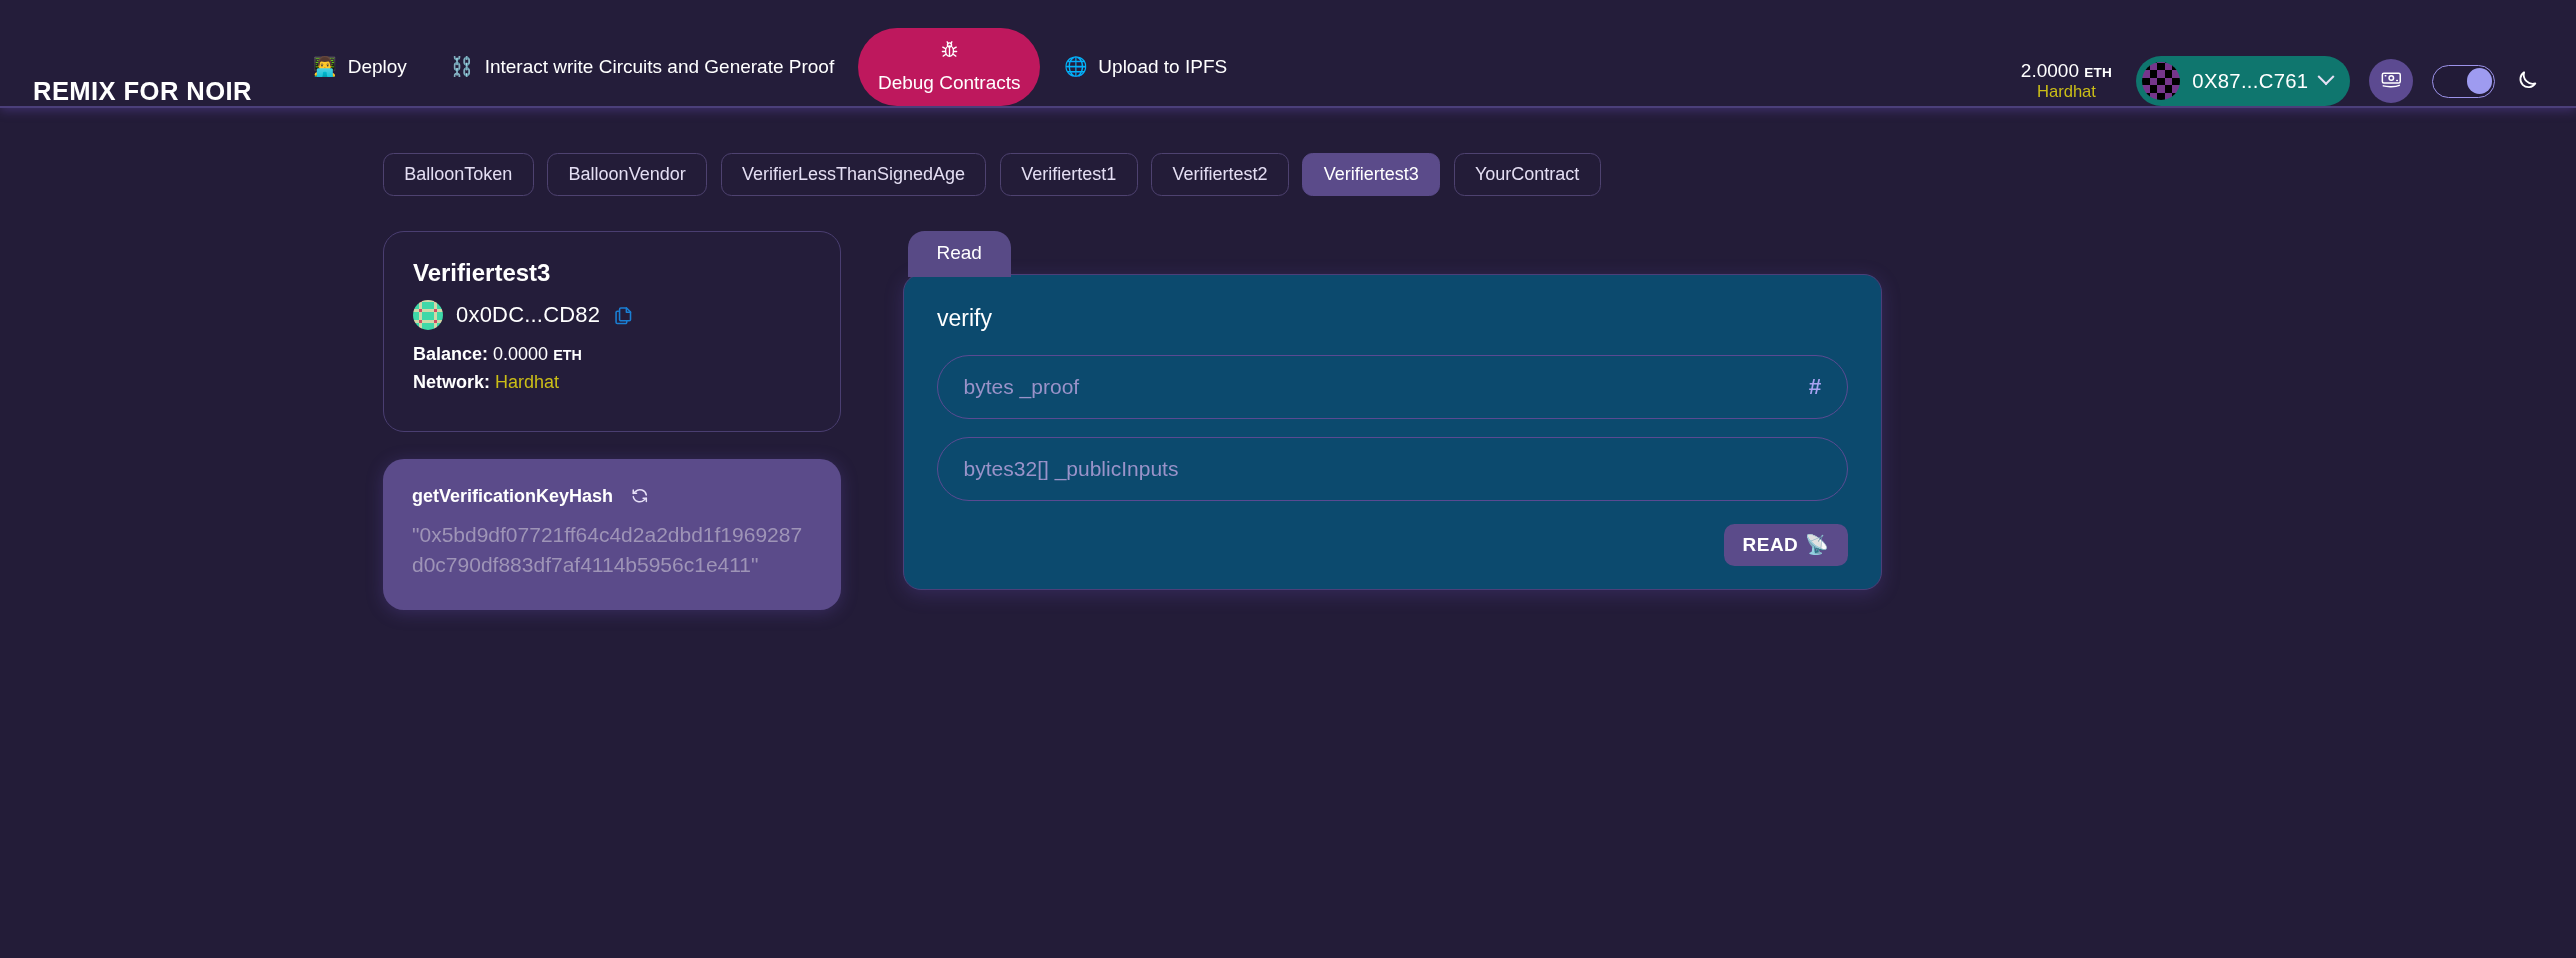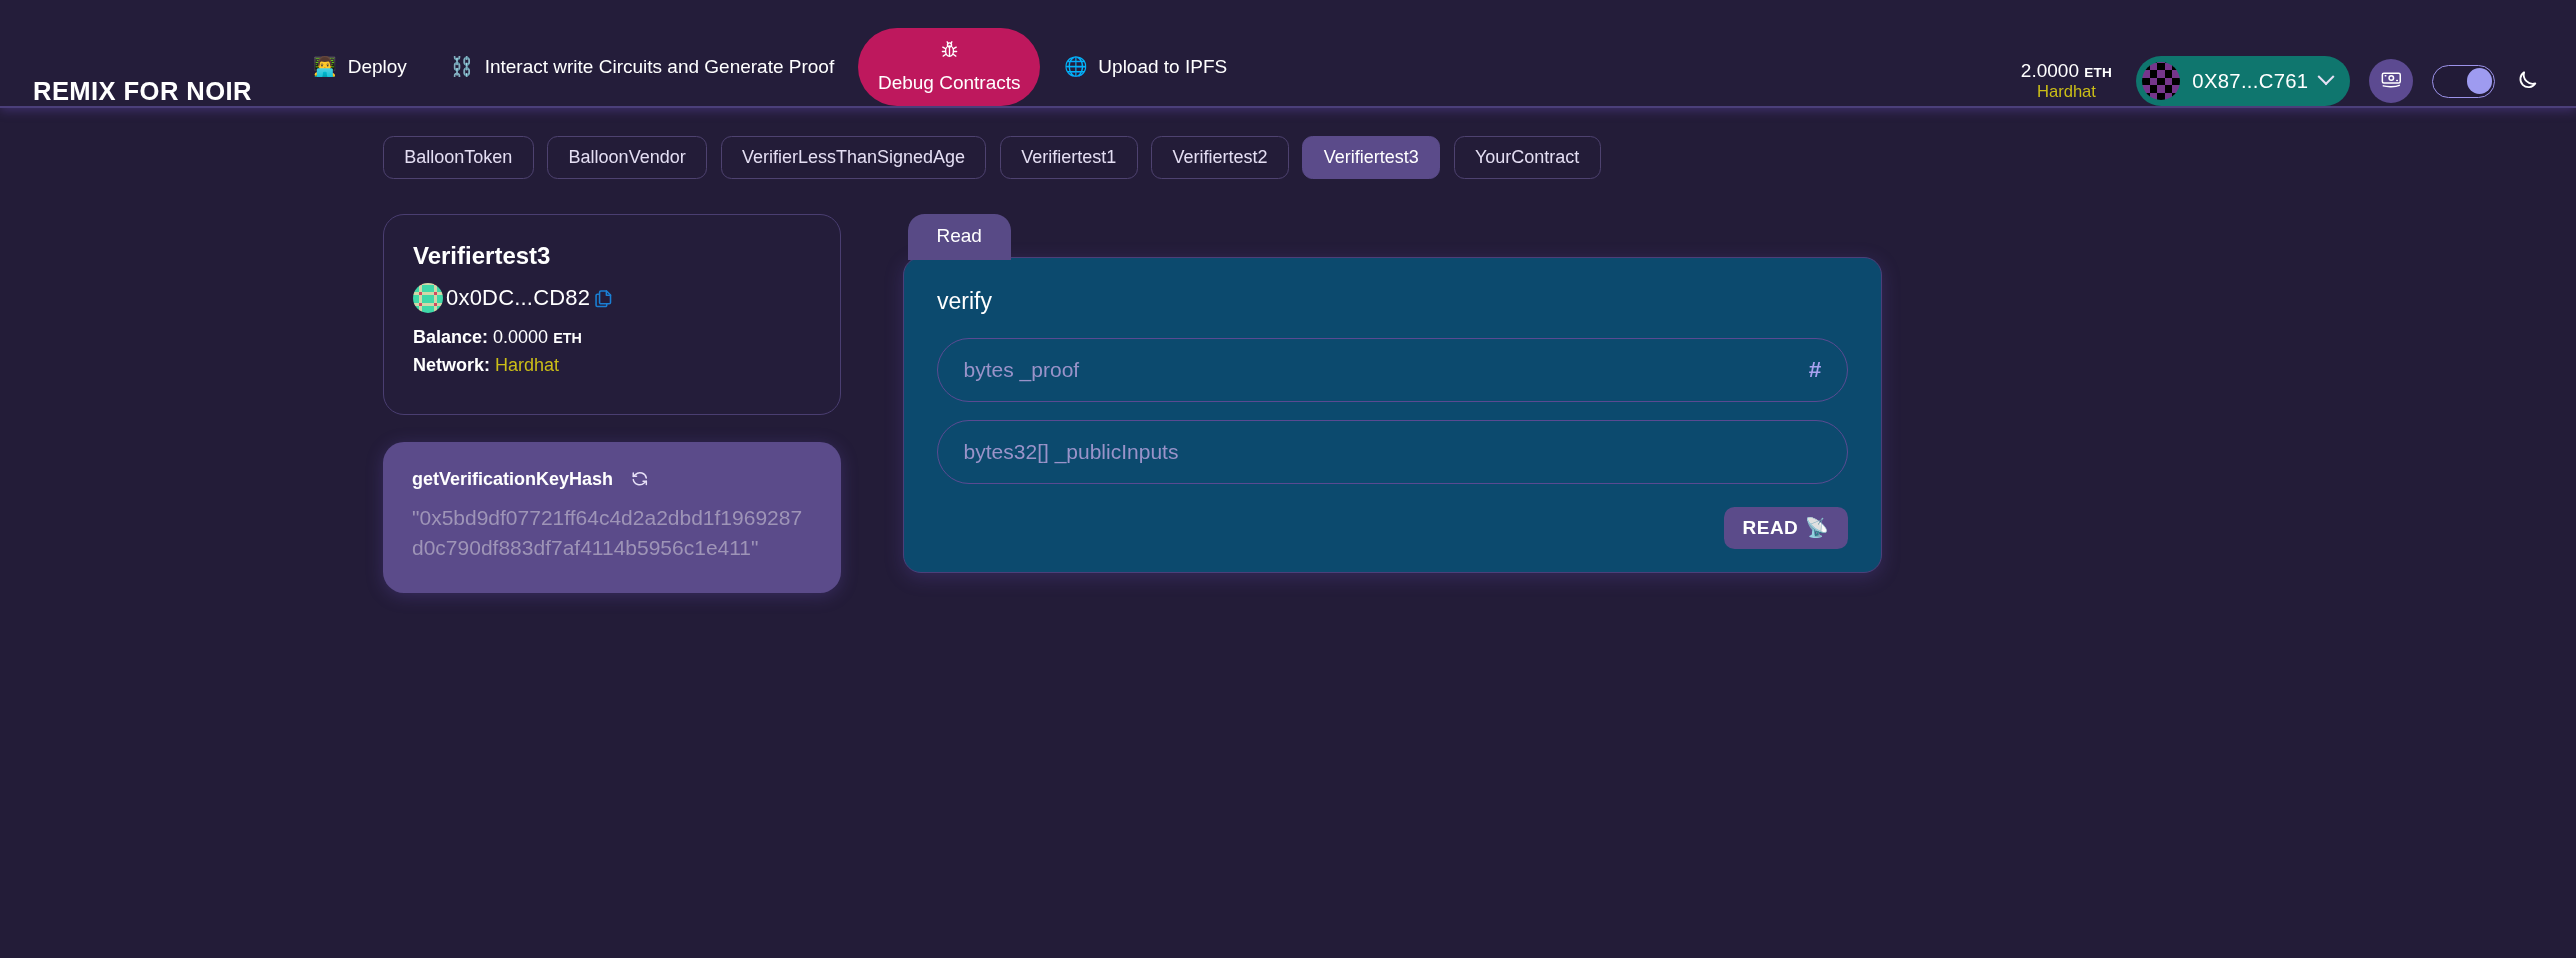--- a/index.html
+++ b/index.html
@@ -85,21 +85,21 @@
     background: #221b37;
     display: flex; align-items: center;
     padding: 2.3px; cursor: pointer;
   }
   .toggle-knob { width: 25.6px; height: 25.6px; border-radius: 50%; background: #9e9bf0; margin-left: auto; }
   .moon { cursor: pointer; display:flex; align-items:center; }
 
   
   .tabs-row {
     display: flex; gap: 13.6px;
-    padding: 28px 0 0 383px;
+    padding: 45px 0 0 383px;
   }
   .tab-pill {
     border: 0.8px solid #4e4270;
     border-radius: 10.5px;
     padding: 9.8px 20.3px;
     color: #e4def3;
     font-size: 18px;
     background: transparent;
     cursor: pointer;
     white-space: nowrap;
@@ -120,21 +120,21 @@
   }
   .card-outline {
     border: 0.8px solid #4a3e71;
     background: #241d3a;
   }
   .card-filled {
     background: #5b4b8a;
     box-shadow: 0 3px 16.6px rgba(120,90,210,0.25);
   }
   .contract-name { color: #fff; font-size: 24px; font-weight: bold; margin-bottom: 13.6px; }
-  .addr-line { display: flex; align-items: center; gap: 3px; margin-bottom: 13.6px; text-align: center; }
+  .addr-line { display: flex; align-items: center; gap: 13px; margin-bottom: 13.6px; text-align: center; }
   .blockie-sm {
     width: 30px; height: 30px; border-radius: 50%;
     background:
       repeating-linear-gradient(90deg, #3fd8a8 0 6px, #cf4a63 6px 9px, #3fd8a8 9px 15px),
       repeating-linear-gradient(0deg, #3fd8a8 0 7.5px, #cf4a63 7.5px 10.5px);
     background-blend-mode: lighten;
     flex: 0 0 auto;
   }
   .addr-val { color: #ffffff; font-size: 22px; letter-spacing: 0.2px; }
   .copy-ico { cursor: pointer; display: flex; align-items: center; }

